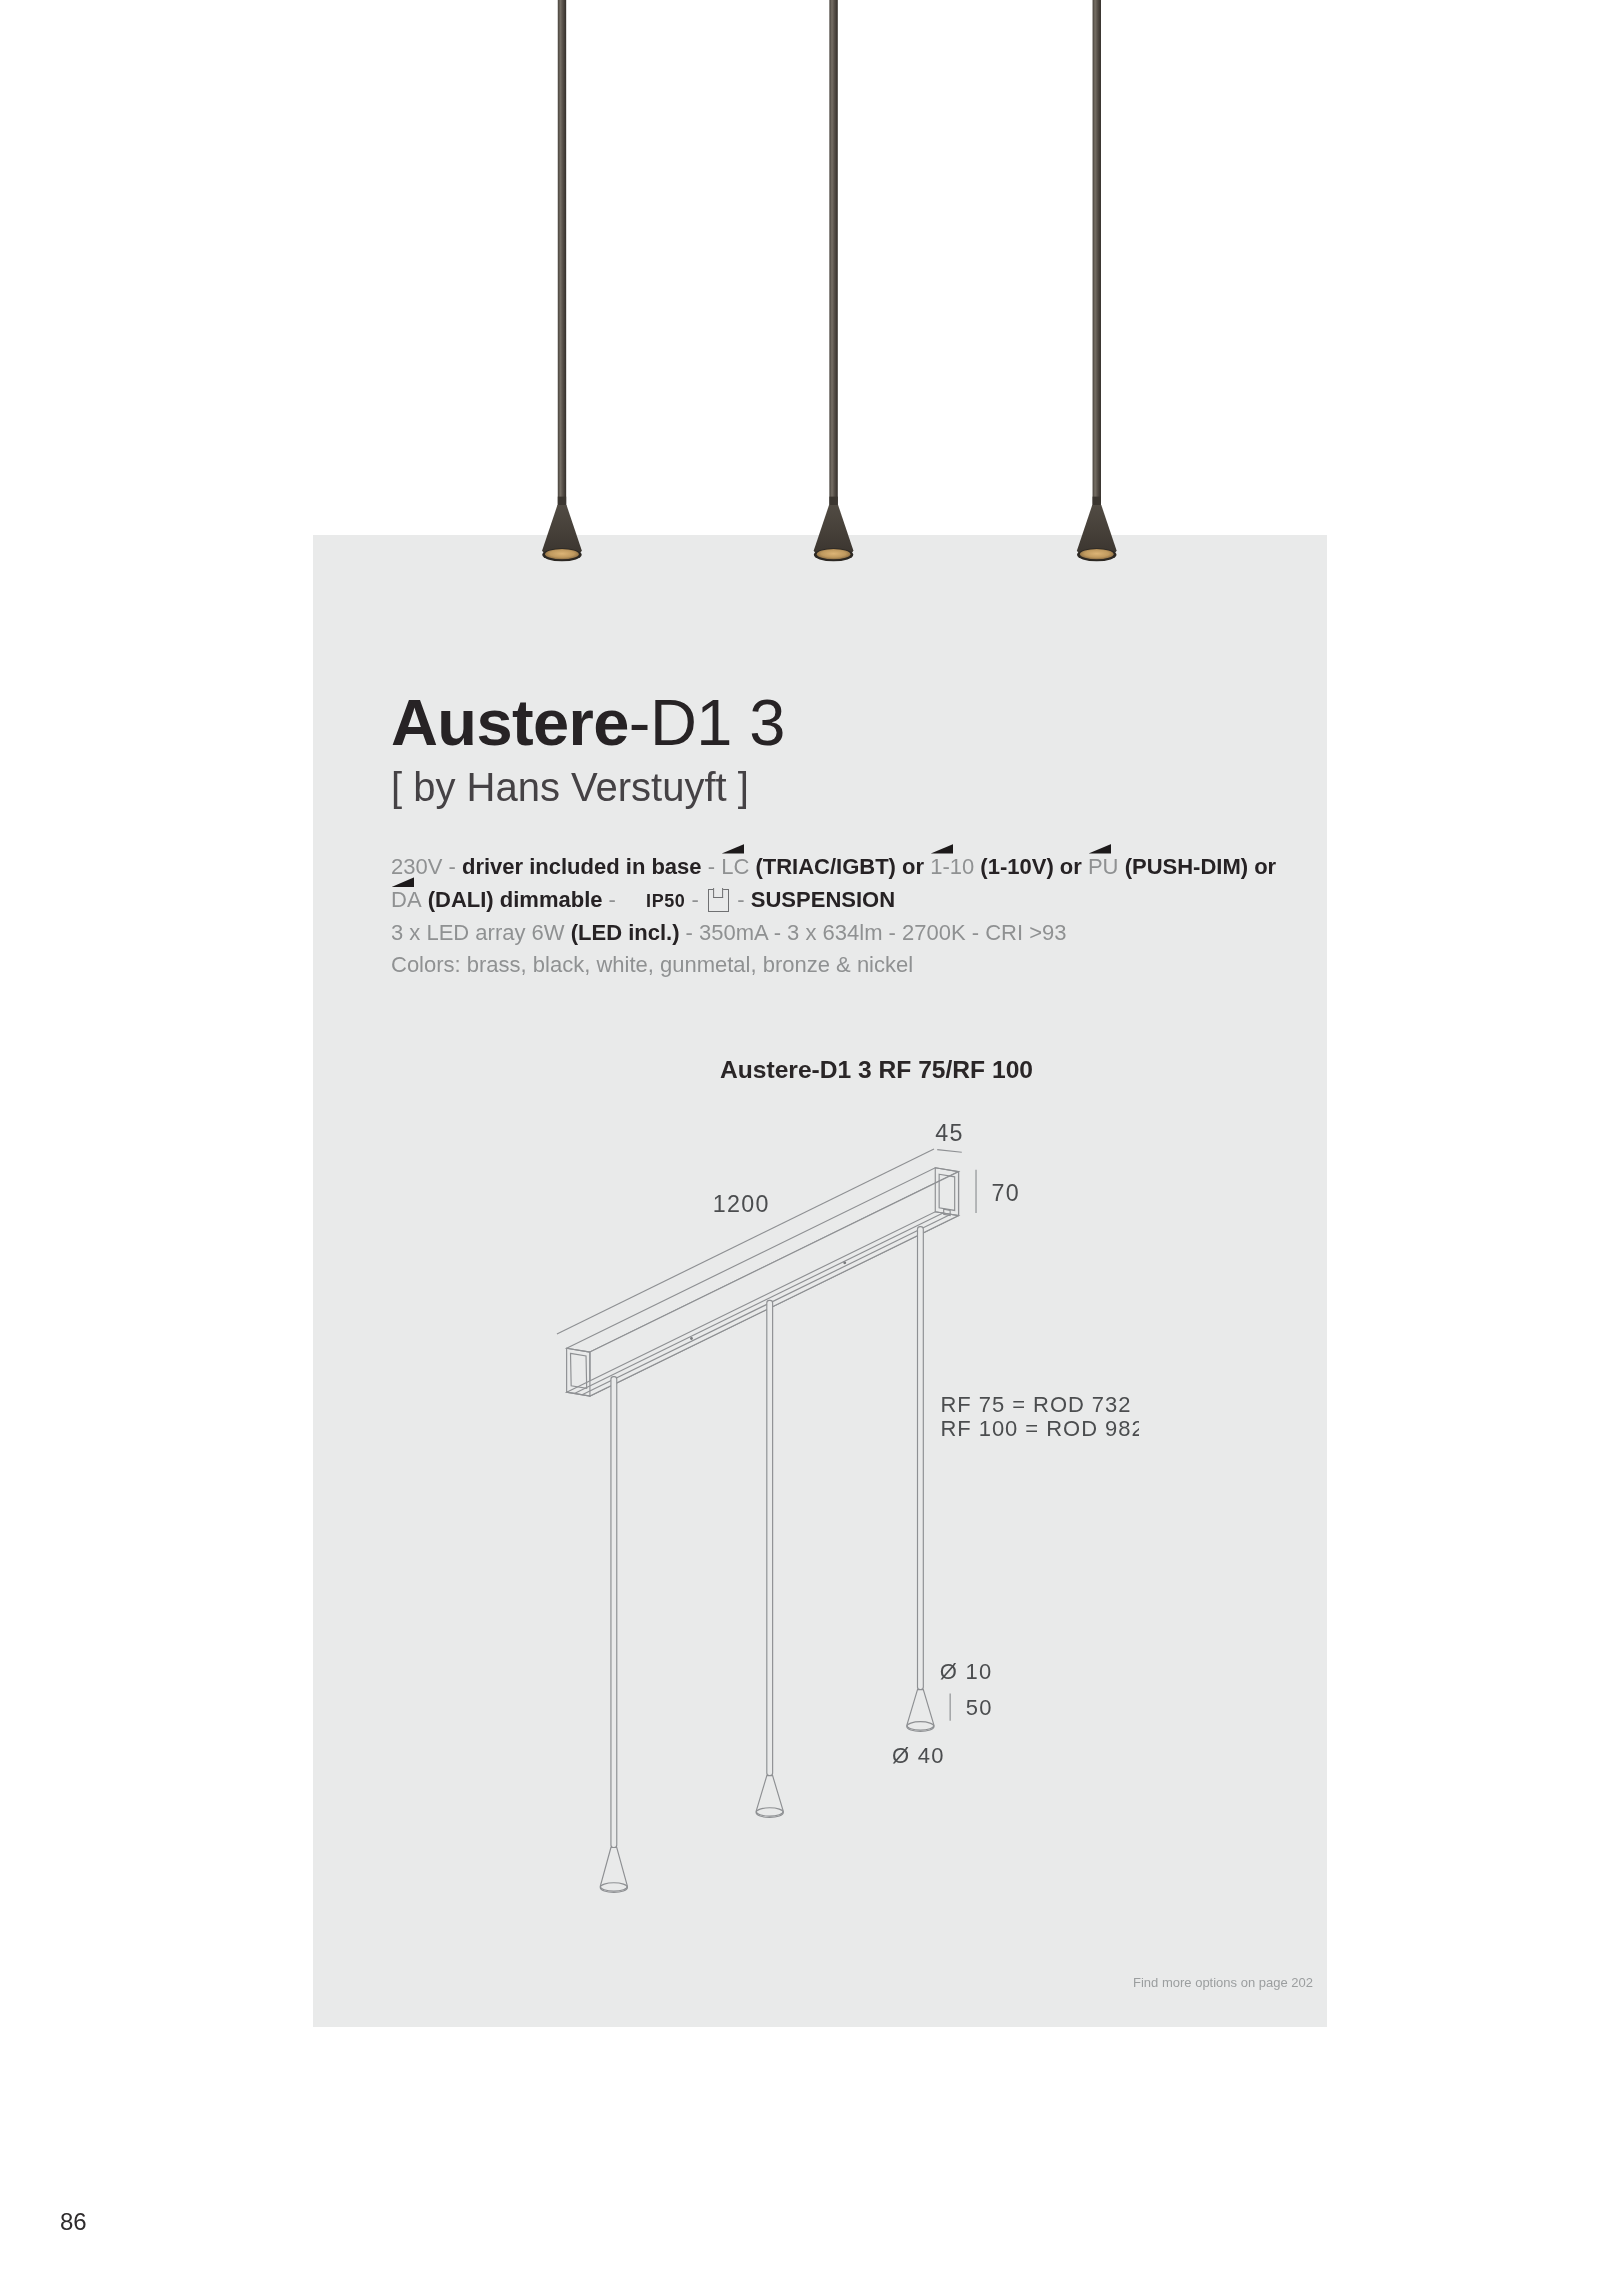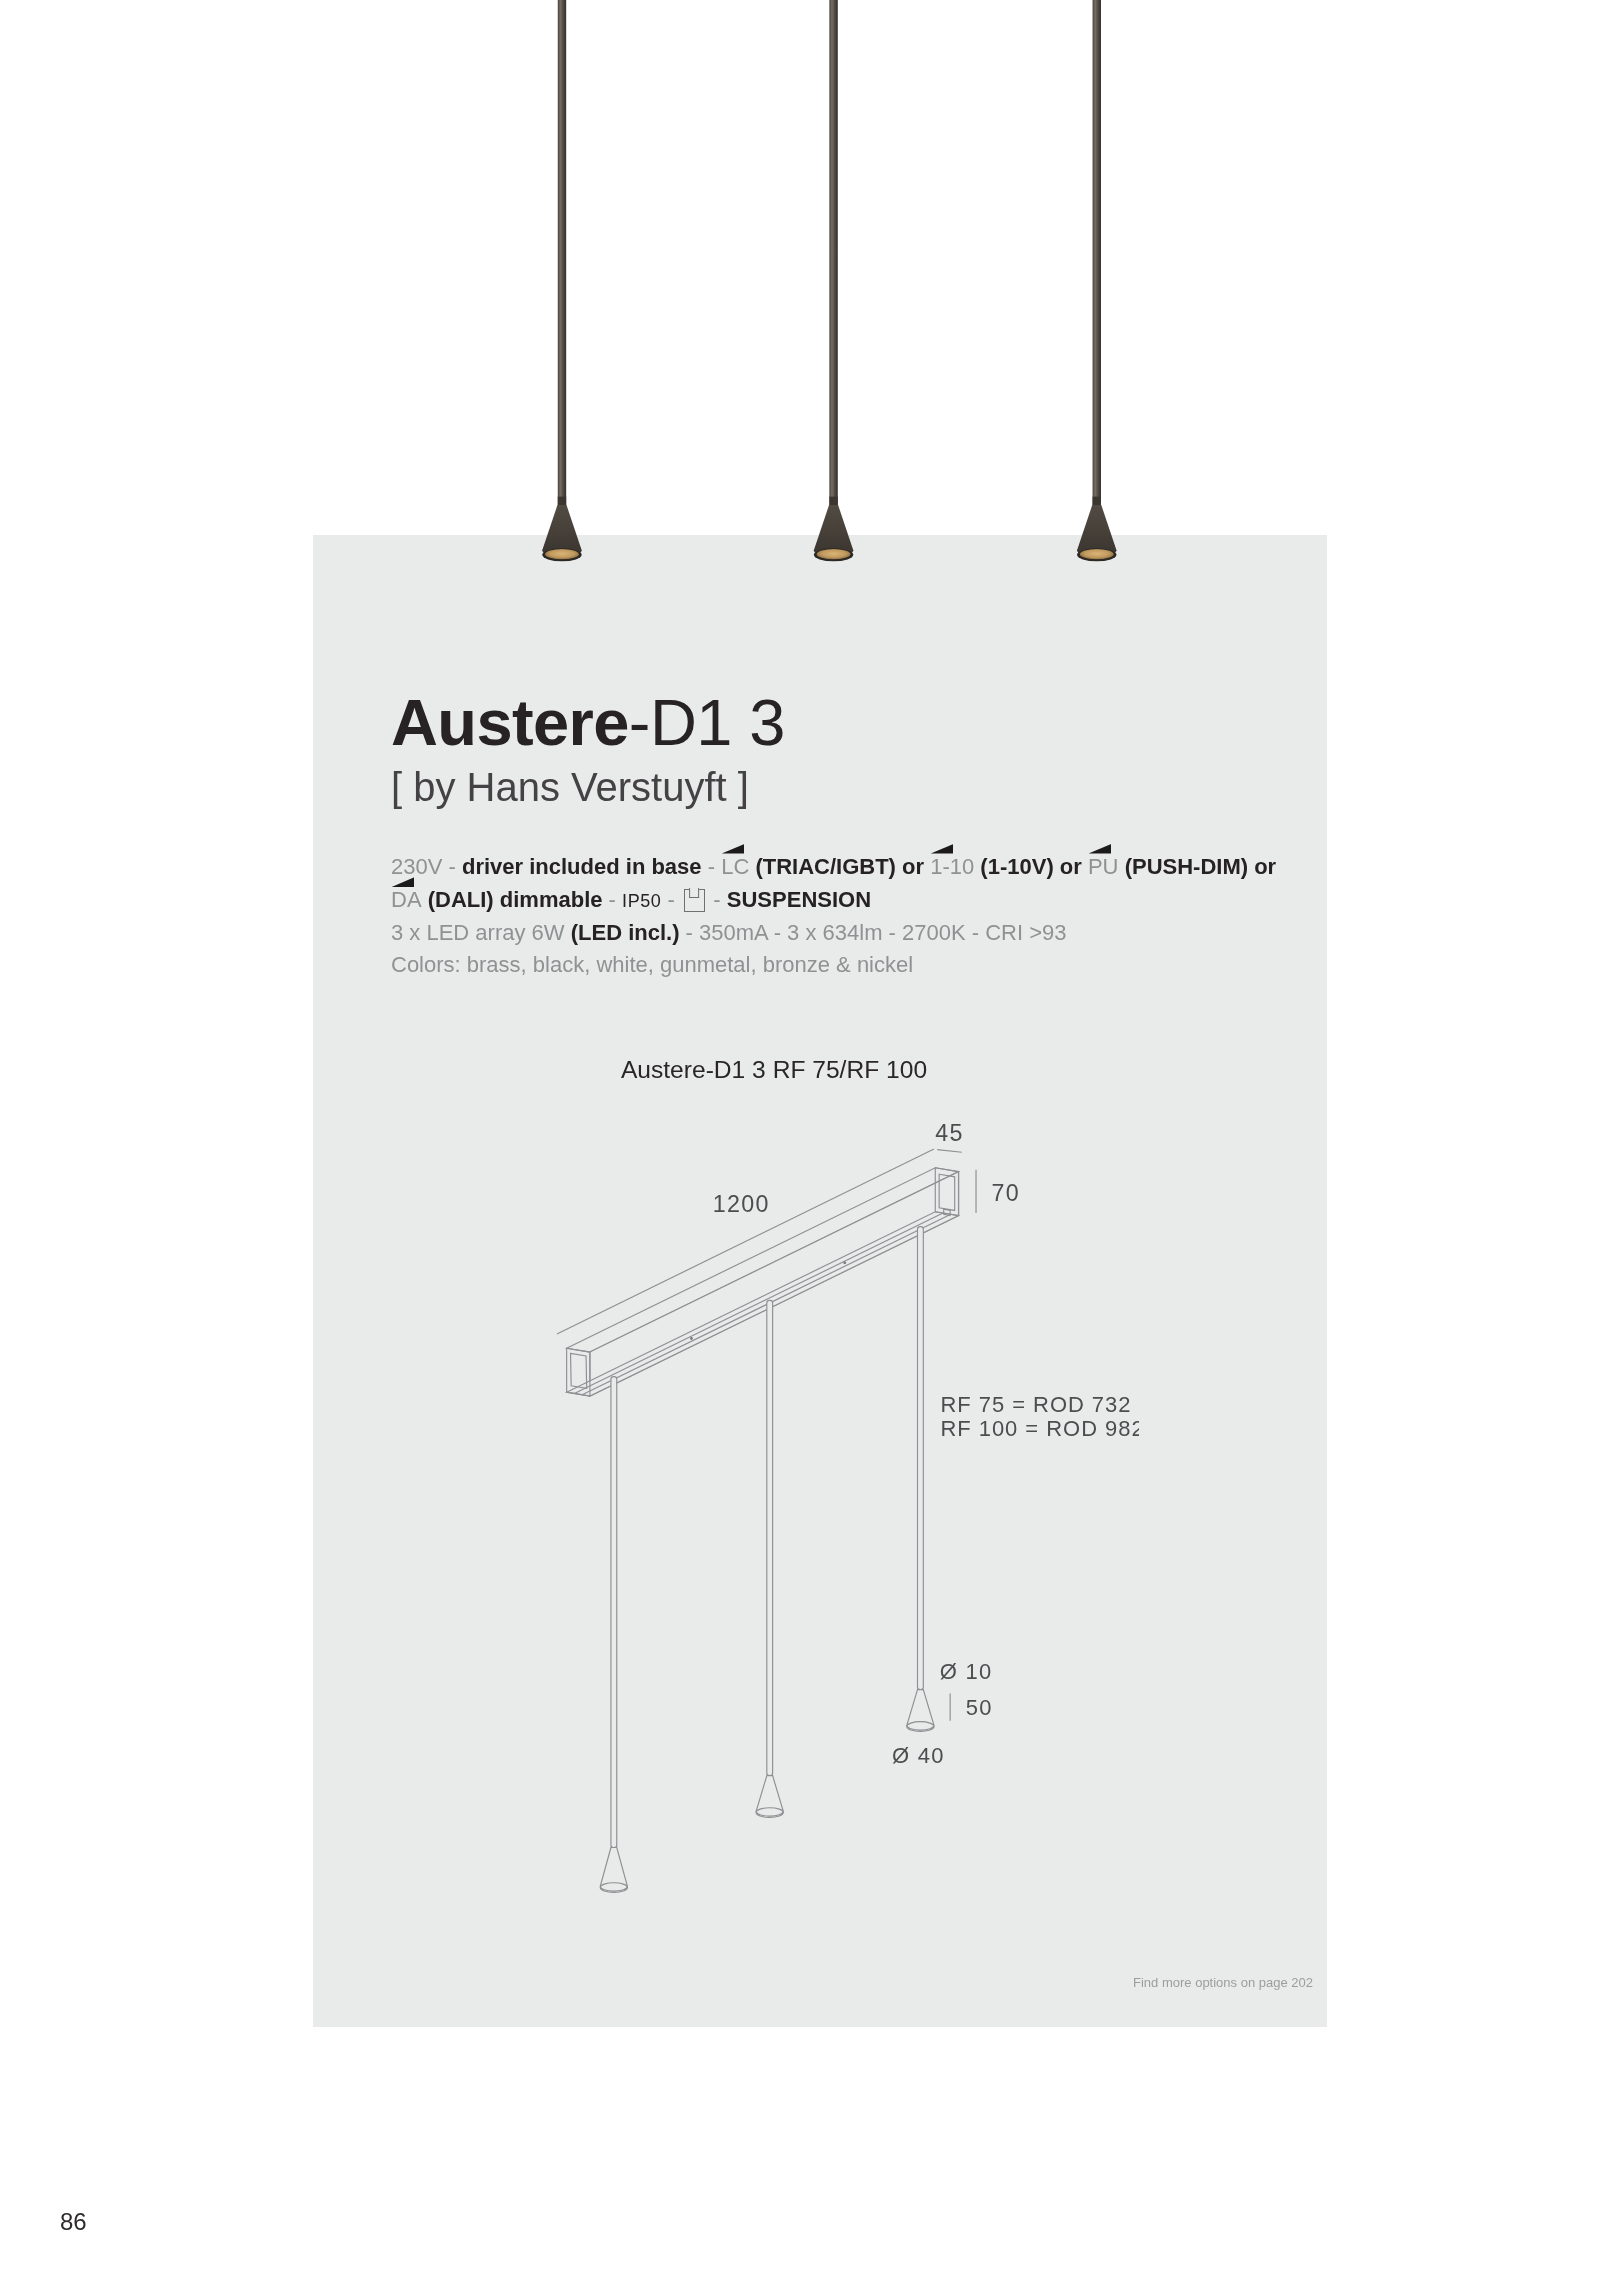--- a/index.html
+++ b/index.html
@@ -13,28 +13,28 @@
   .title .t-bold{font-weight:700;}
   .title .t-light{font-weight:400;}
   .byline{position:absolute;left:78px;top:230px;font-size:40px;color:#454245;}
 
   .spec-line{position:absolute;left:78px;height:32px;font-size:22px;line-height:32px;white-space:pre;}
   .seg-gray{color:#8f9192;}
   .seg-bold{color:#262224;font-weight:700;text-align:right;}
   .seg-code{color:#8f9192;position:relative;display:inline-block;}
   .seg-code::before{content:"";position:absolute;left:0.6px;top:-7.1px;width:22.7px;height:9.7px;
         background:#1d1a1b;clip-path:polygon(0 100%, 100% 0, 100% 100%);}
-  .seg-ip{color:#262224;font-weight:400;font-size:18px;letter-spacing:0.6px;}
+  .seg-ip{color:#262224;font-weight:700;font-size:18px;letter-spacing:0.6px;margin-left:24px;}
   .seg-suspension-icon{display:inline-block;width:19px;height:21.4px;border:1.9px solid #6f7072;
         position:relative;top:4.5px;margin:0 2.6px;}
   .seg-suspension-icon>span{position:absolute;left:50%;transform:translateX(-50%);top:-1.9px;
         width:7.8px;height:9.7px;border:1.9px solid #6f7072;border-top:none;background:#e9eaea;}
 
-  .diagram-title{position:absolute;left:202px;top:521px;width:518px;text-align:center;
-        font-size:24.6px;font-weight:400;color:#2a2627;}
+  .diagram-title{position:absolute;left:202px;top:521px;width:518px;text-align:right;
+        font-size:24.6px;font-weight:700;color:#2a2627;}
   #diagram-svg{position:absolute;left:231px;top:584px;}
 
   .footer-note{position:absolute;right:27px;top:1440px;font-size:13px;color:#9b9e9f;}
   .page-number{position:absolute;left:60px;top:2208px;font-size:24px;color:#2e2b2c;z-index:3;}
 
   svg text{fill:#4b4d4f;}
   .dim-num{font-size:36px;letter-spacing:2px;}
   .dim-small{font-size:34px;letter-spacing:2px;}
   .rod-note{font-size:34px;letter-spacing:1.5px;}
 </style>

